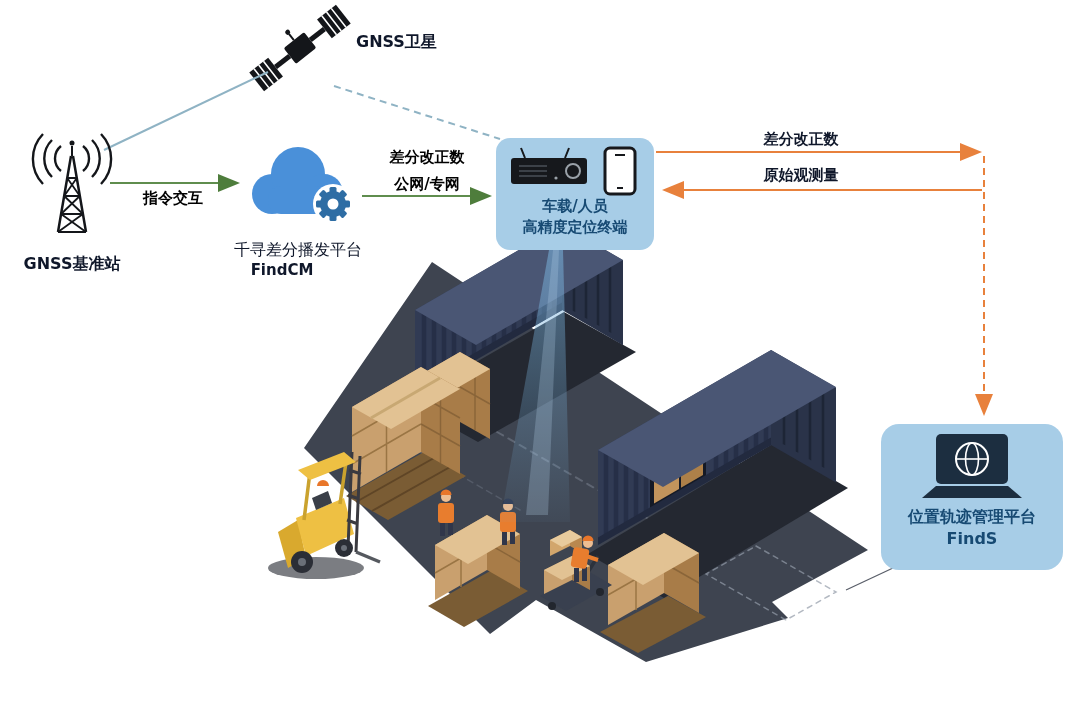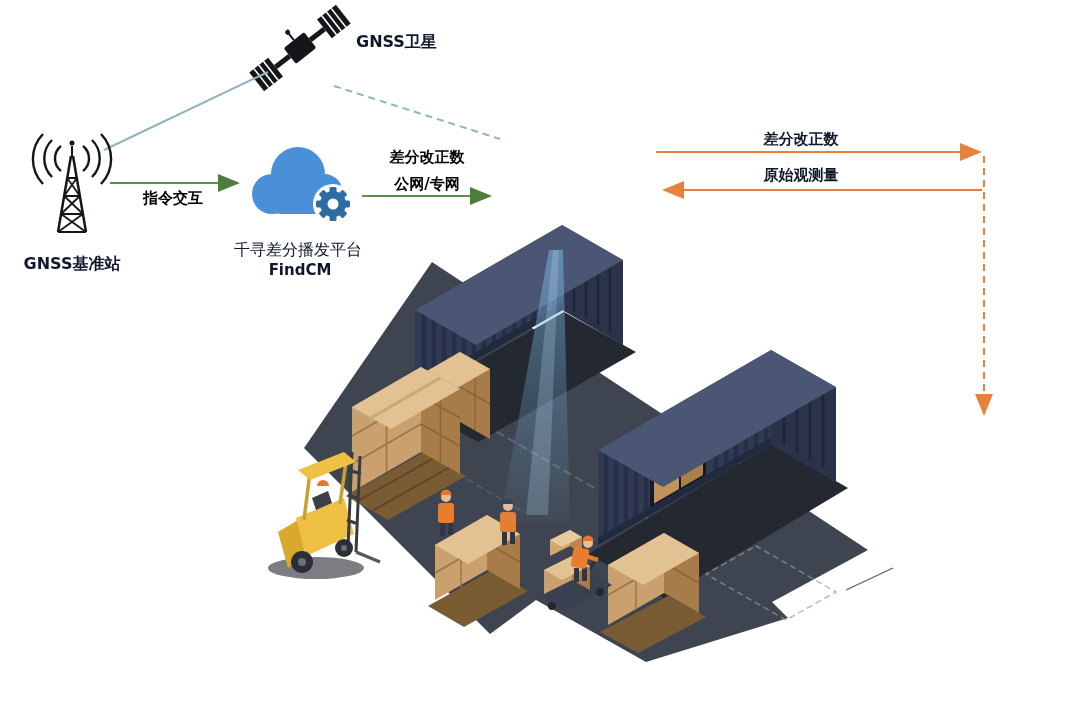--- a/index.html
+++ b/index.html
@@ -11,21 +11,21 @@
   .lbl.green{color:#000000;font-size:15px}
   .lbl.flow{font-size:15px}
   .bubble{position:absolute;background:#a7cde7;display:flex;flex-direction:column;align-items:center;box-sizing:border-box}
   .bubble .bline{color:#174a73;font-weight:700;font-size:15px;line-height:1.4;white-space:nowrap}
   .terminal{left:496px;top:138px;width:158px;height:112px;border-radius:14px;padding-top:8px}
   .finds{left:881px;top:424px;width:182px;height:146px;border-radius:18px;padding-top:8px}
   .finds .bline{font-size:16px}
   #lbl-sat{left:356px;top:32px}
   #lbl-base{left:72px;top:254px}
   #lbl-cloud1{left:298px;top:240px;font-weight:400}
-  #lbl-cloud2{left:300px;top:261px;font-weight:700;font-size:15px}
+  #lbl-cloud2{left:282px;top:261px;font-weight:700;font-size:15px}
   #lbl-raw{left:173px;top:189px}
   #lbl-corr1{left:427px;top:148px}
   #lbl-corr2{left:427px;top:175px}
   #lbl-pos{left:801px;top:130px}
   #lbl-cmd{left:801px;top:166px}
 </style>
 </head>
 <body>
 
 <div class="stage">
@@ -235,15 +235,40 @@
 <div class="lbl" id="lbl-sat">GNSS卫星</div>
 <div class="lbl c" id="lbl-base">GNSS基准站</div>
 <div class="lbl c" id="lbl-cloud1">千寻差分播发平台</div>
 <div class="lbl c" id="lbl-cloud2">FindCM</div>
 <div class="lbl c green" id="lbl-raw">指令交互</div>
 <div class="lbl c green" id="lbl-corr1">差分改正数</div>
 <div class="lbl c green" id="lbl-corr2">公网/专网</div>
 <div class="lbl c flow" id="lbl-pos">差分改正数</div>
 <div class="lbl c flow" id="lbl-cmd">原始观测量</div>
 
-
-
+<div class="bubble terminal">
+  <svg width="132" height="50" viewBox="0 0 132 50">
+    <path d="M16,12L12,2M56,12L60,2" stroke="#16181c" stroke-width="2" fill="none"></path>
+    <rect x="2" y="12" width="76" height="26" rx="3" fill="#16181c"></rect>
+    <path d="M10,20h28M10,25h28M10,30h28" stroke="#3c4148" stroke-width="2" fill="none"></path>
+    <circle cx="64" cy="25" r="7" fill="#16181c" stroke="#9aa1a8" stroke-width="2"></circle>
+    <circle cx="47" cy="32" r="1.6" fill="#9aa1a8"></circle>
+    <rect x="96" y="2" width="30" height="46" rx="5" fill="#ffffff" stroke="#16181c" stroke-width="3"></rect>
+    <path d="M106,9h10" stroke="#16181c" stroke-width="2" fill="none"></path>
+    <path d="M108,42h6" stroke="#16181c" stroke-width="2" fill="none"></path>
+  </svg>
+  <div class="bline">车载/人员</div>
+  <div class="bline">高精度定位终端</div>
 </div>
 
+<div class="bubble finds">
+  <svg width="120" height="74" viewBox="0 0 120 74">
+    <rect x="24" y="2" width="72" height="50" rx="5" fill="#1c2e40"></rect>
+    <circle cx="60" cy="27" r="16" stroke="#ffffff" stroke-width="2" fill="none"></circle>
+    <ellipse cx="60" cy="27" rx="6.5" ry="16" stroke="#ffffff" stroke-width="1.6" fill="none"></ellipse>
+    <path d="M44,27h32" stroke="#ffffff" stroke-width="1.6" fill="none"></path>
+    <polygon points="10,66 110,66 96,54 24,54" fill="#1c2e40"></polygon>
+  </svg>
+  <div class="bline">位置轨迹管理平台</div>
+  <div class="bline">FindS</div>
+</div>
+
+</div>
+
 </body></html>

